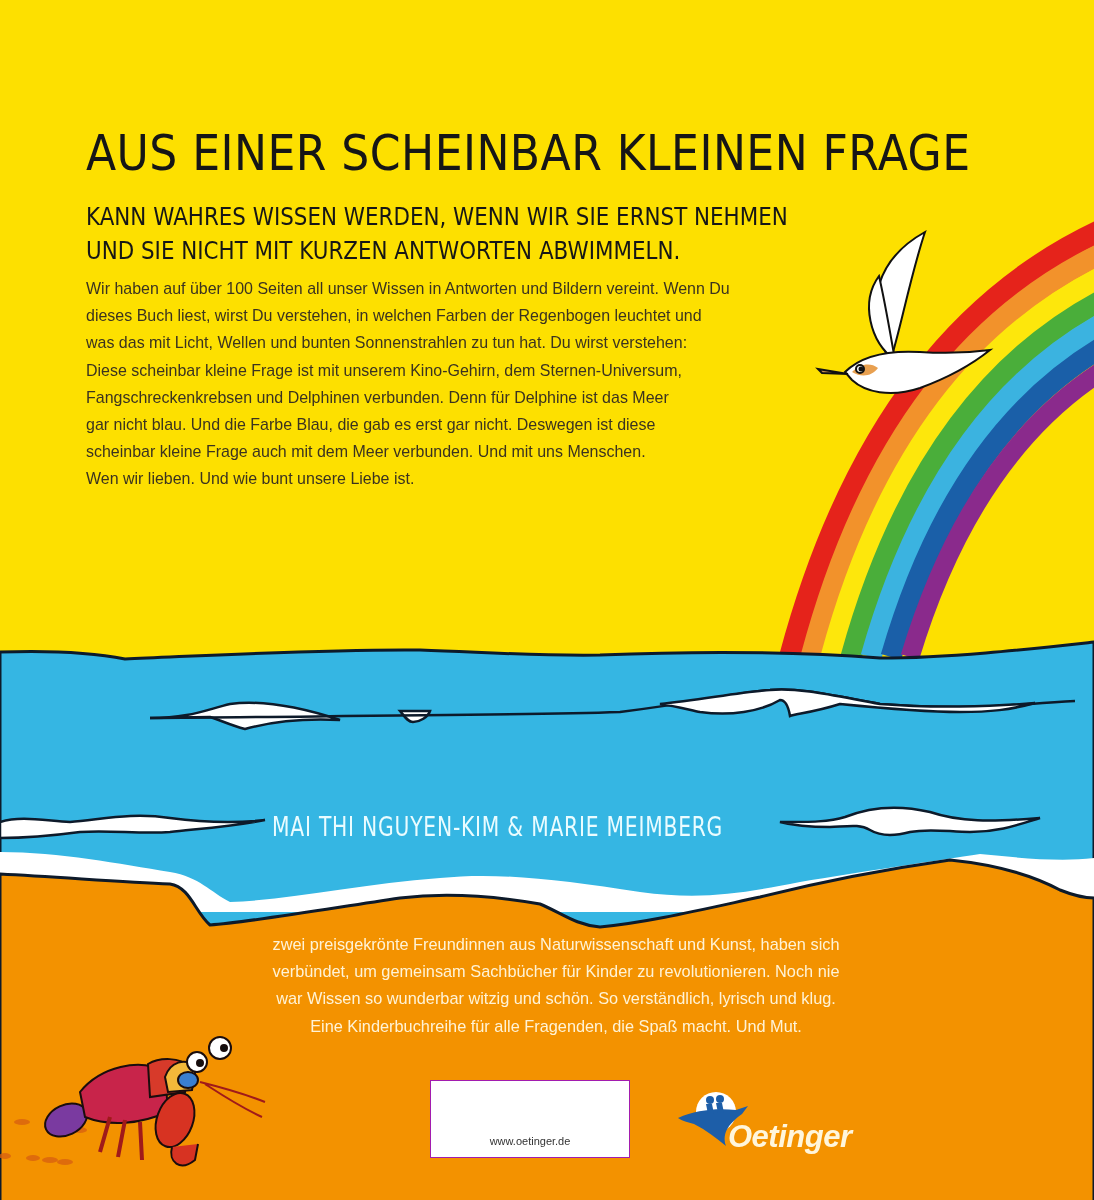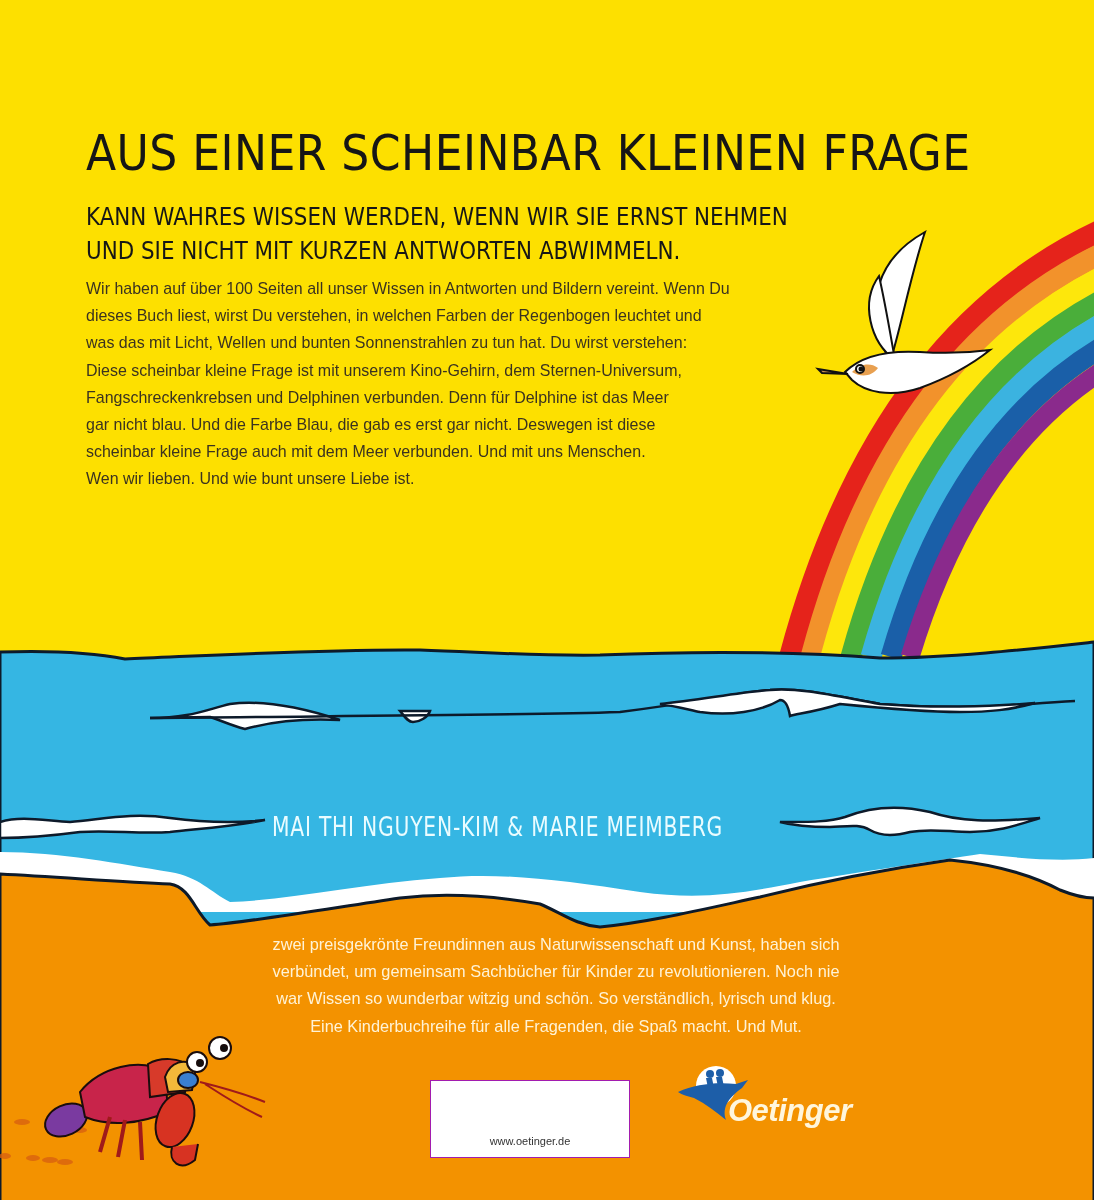--- a/index.html
+++ b/index.html
@@ -45,21 +45,21 @@
 
     .barcode-box {
       position: absolute; left: 430px; top: 1048px; width: 200px; height: 78px;
       background: #ffffff; border: 1px solid #a21caf; box-sizing: border-box;
     }
     .barcode-url {
       position: absolute; left: 0; right: 0; bottom: 10px; text-align: center;
       font-family: "Liberation Sans", sans-serif; font-size: 11px; color: #333;
     }
     .publisher {
-      position: absolute; left: 676px; top: 1030px; width: 210px; height: 80px;
+      position: absolute; left: 676px; top: 1056px; width: 210px; height: 80px;
     }
     .publisher-name {
       position: absolute; left: 52px; top: 31px;
       font-family: "Liberation Sans", sans-serif; font-style: italic; font-weight: bold;
       font-size: 31px; color: #fff6dc; letter-spacing: -0.5px;
     }
     .publisher-logo { position: absolute; left: 0; top: 0; width: 84px; height: 64px; }
   </style>
 </head>
 <body>

